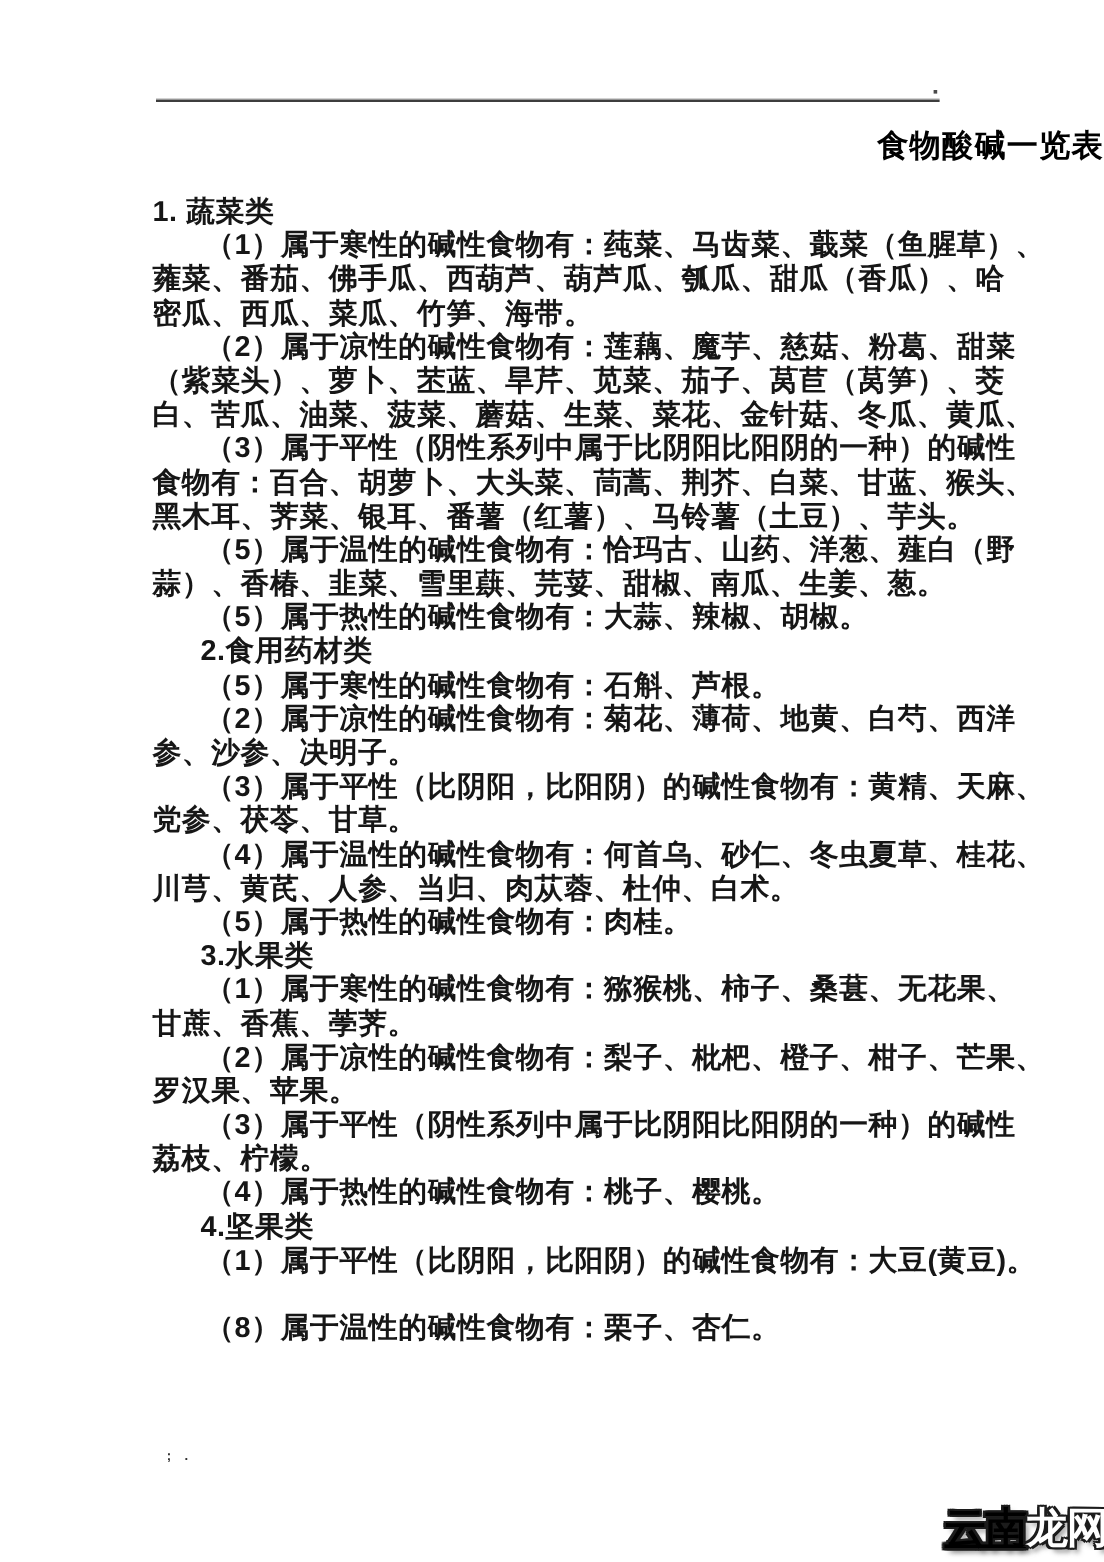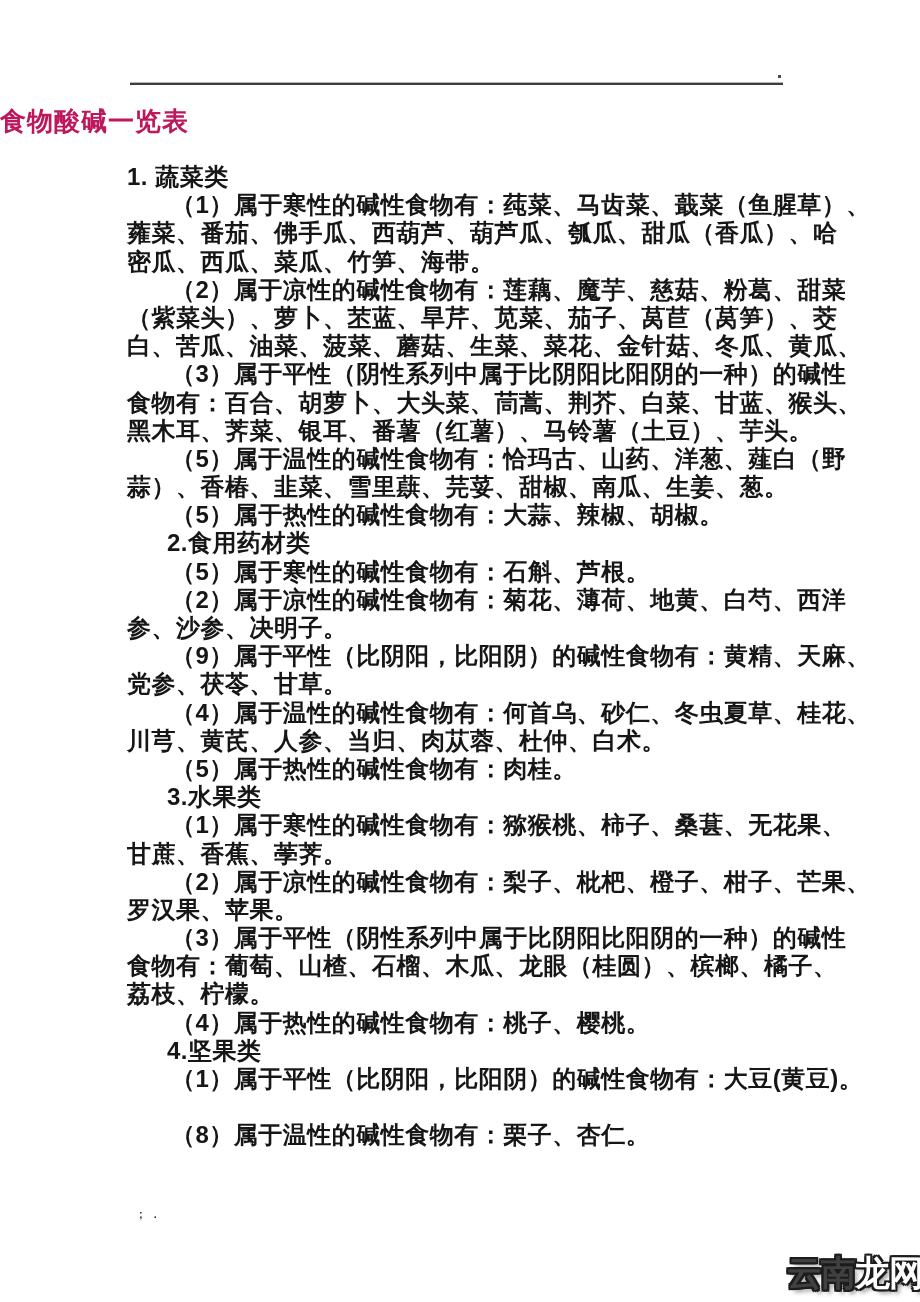--- a/index.html
+++ b/index.html
@@ -27,25 +27,25 @@
     width: 3px;
     height: 3px;
     background: #4a4a4a;
   }
   .title {
     position: absolute;
     left: 0;
     top: 104px;
     width: 920px;
     margin: 0;
-    text-align: left;
+    text-align: right;
     font-family: "Liberation Serif", "DejaVu Serif", serif;
     font-size: 26px;
     font-weight: 600;
-    color: #be185d;
+    color: #000000;
     letter-spacing: 1px;
   }
   .body-text {
     position: absolute;
     left: 127px;
     top: 163px;
     width: 690px;
     font-size: 24px;
     font-weight: 700;
     line-height: 28.2px;
@@ -107,37 +107,36 @@
     <div class="ln indent">（3）属于平性（阴性系列中属于比阴阳比阳阴的一种）的碱性</div>
     <div class="ln">食物有：百合、胡萝卜、大头菜、茼蒿、荆芥、白菜、甘蓝、猴头、</div>
     <div class="ln">黑木耳、荠菜、银耳、番薯（红薯）、马铃薯（土豆）、芋头。</div>
     <div class="ln indent">（5）属于温性的碱性食物有：恰玛古、山药、洋葱、薤白（野</div>
     <div class="ln">蒜）、香椿、韭菜、雪里蕻、芫荽、甜椒、南瓜、生姜、葱。</div>
     <div class="ln indent">（5）属于热性的碱性食物有：大蒜、辣椒、胡椒。</div>
     <div class="ln indent2">2.食用药材类</div>
     <div class="ln indent">（5）属于寒性的碱性食物有：石斛、芦根。</div>
     <div class="ln indent">（2）属于凉性的碱性食物有：菊花、薄荷、地黄、白芍、西洋</div>
     <div class="ln">参、沙参、决明子。</div>
-    <div class="ln indent">（9）属于平性（比阴阳，比阳阴）的碱性食物有：黄精、天麻、</div>
+    <div class="ln indent">（3）属于平性（比阴阳，比阳阴）的碱性食物有：黄精、天麻、</div>
     <div class="ln">党参、茯苓、甘草。</div>
     <div class="ln indent">（4）属于温性的碱性食物有：何首乌、砂仁、冬虫夏草、桂花、</div>
     <div class="ln">川芎、黄芪、人参、当归、肉苁蓉、杜仲、白术。</div>
     <div class="ln indent">（5）属于热性的碱性食物有：肉桂。</div>
     <div class="ln indent2">3.水果类</div>
     <div class="ln indent">（1）属于寒性的碱性食物有：猕猴桃、柿子、桑葚、无花果、</div>
     <div class="ln">甘蔗、香蕉、荸荠。</div>
     <div class="ln indent">（2）属于凉性的碱性食物有：梨子、枇杷、橙子、柑子、芒果、</div>
     <div class="ln">罗汉果、苹果。</div>
     <div class="ln indent">（3）属于平性（阴性系列中属于比阴阳比阳阴的一种）的碱性</div>
-    <div class="ln">食物有：葡萄、山楂、石榴、木瓜、龙眼（桂圆）、槟榔、橘子、</div>
     <div class="ln">荔枝、柠檬。</div>
     <div class="ln indent">（4）属于热性的碱性食物有：桃子、樱桃。</div>
     <div class="ln indent2">4.坚果类</div>
     <div class="ln indent">（1）属于平性（比阴阳，比阳阴）的碱性食物有：大豆(黄豆)。</div>
     <div class="ln blank"></div>
     <div class="ln indent">（8）属于温性的碱性食物有：栗子、杏仁。</div>
   </div>
 
   <div class="footer-marks"><span>;</span><span class="dot2">.</span></div>
 
-  <div class="watermark"><span class="wm-a" style="color: #404040;">云南</span><span class="wm-b" style="color: rgb(255, 255, 255);">龙网</span></div>
+  <div class="watermark"><span class="wm-a" style="color: #000000; text-decoration: underline;">云南</span><span class="wm-b" style="color: rgb(255, 255, 255);">龙网</span></div>
 
 </div>
 
 </body></html>

